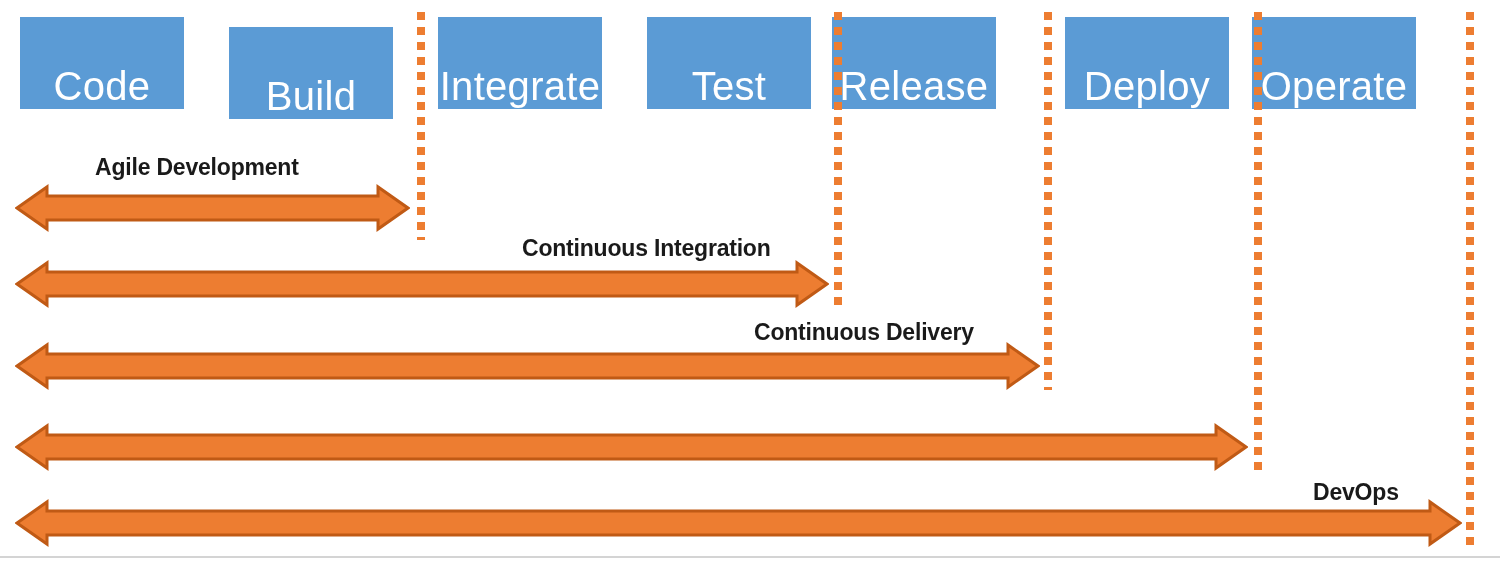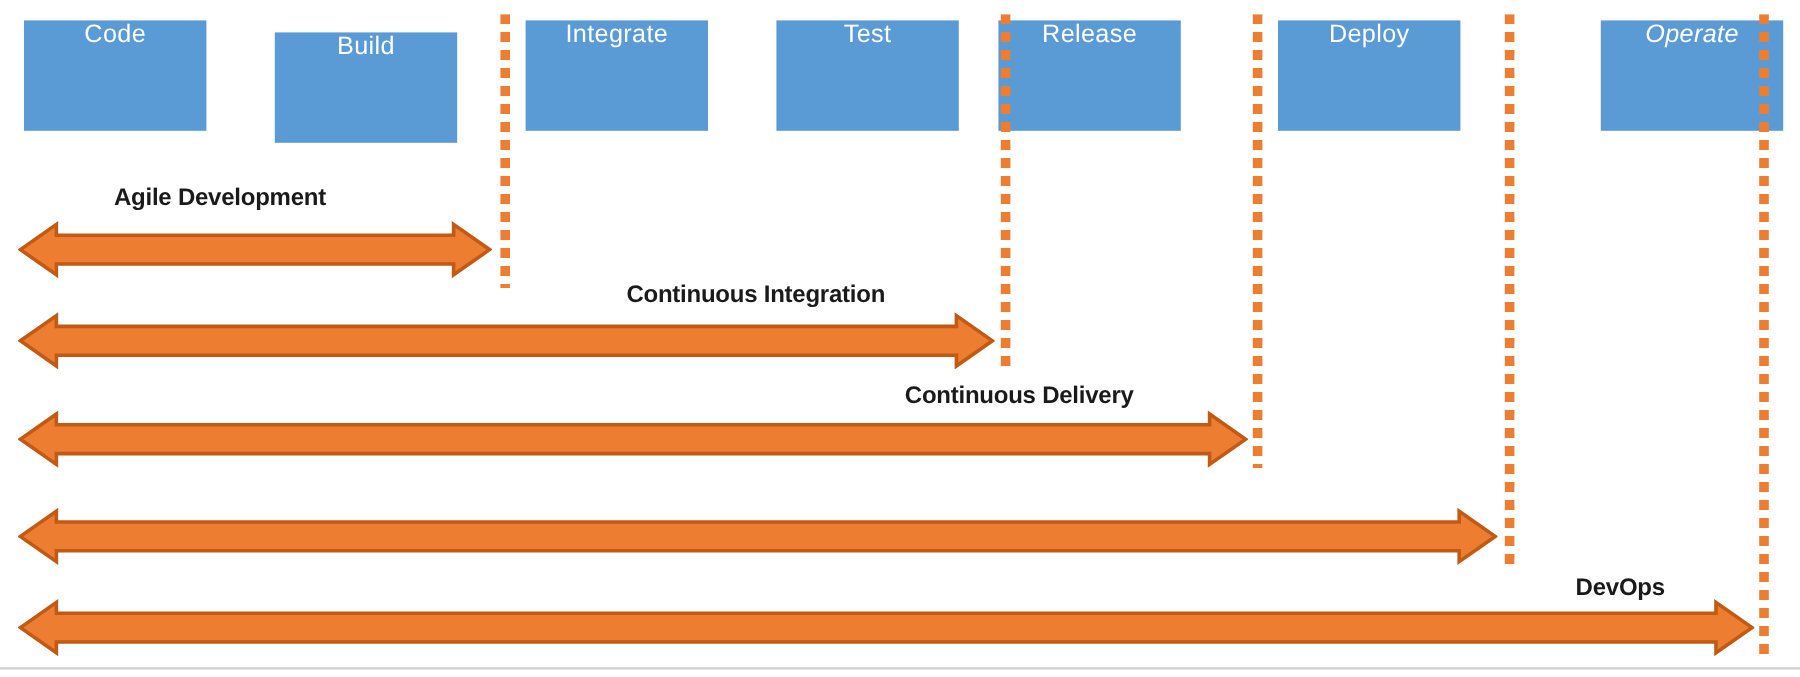--- a/index.html
+++ b/index.html
@@ -9,37 +9,37 @@
     height: 564px;
     background: #ffffff;
     overflow: hidden;
     font-family: "Liberation Sans", sans-serif;
   }
 
   
   .stage-box {
     position: absolute;
     top: 17px;
-    width: 152px;
+    width: 164px;
     height: 92px;
     background: #5B9BD5;
     color: #ffffff;
     display: flex;
-    align-items: flex-start;
+    align-items: flex-end;
     justify-content: center;
-    font-size: 21px;
+    font-size: 40px;
     letter-spacing: 0.3px;
   }
   .stage-box.s0 { left: 20px; }
   .stage-box.s1 { left: 229px; margin-top: 10px; }
   .stage-box.s2 { left: 438px; }
   .stage-box.s3 { left: 647px; }
   .stage-box.s4 { left: 832px; }
   .stage-box.s5 { left: 1065px; }
-  .stage-box.s6 { left: 1334px; font-style: italic; }
+  .stage-box.s6 { left: 1252px; }
 
   
   .divider {
     position: absolute;
     top: 12px;
     width: 8px;
     background-image: repeating-linear-gradient(
       to bottom,
       #ED7D31 0px, #ED7D31 8px,
       transparent 8px, transparent 15px
@@ -56,21 +56,21 @@
   .arrow-wrap.a0 { top: 184px; width: 395px; }
   .arrow-wrap.a1 { top: 260px; width: 814px; }
   .arrow-wrap.a2 { top: 342px; width: 1025px; }
   .arrow-wrap.a3 { top: 423px; width: 1233px; }
   .arrow-wrap.a4 { top: 499px; width: 1447px; }
   .arrow-wrap svg { display: block; }
 
   
   .practice-label {
     position: absolute;
-    font-size: 20px;
+    font-size: 23px;
     font-weight: bold;
     color: #1a1a1a;
     white-space: nowrap;
     letter-spacing: -0.2px;
   }
   .practice-label.l0 { left: 95px;   top: 154px; }
   .practice-label.l1 { left: 506px;  top: 235px; margin-left: 16px; }
   .practice-label.l2 { left: 754px;  top: 319px; }
   .practice-label.l3 { left: 911px;  top: 398px; }
   .practice-label.l4 { left: 1313px; top: 479px; }

